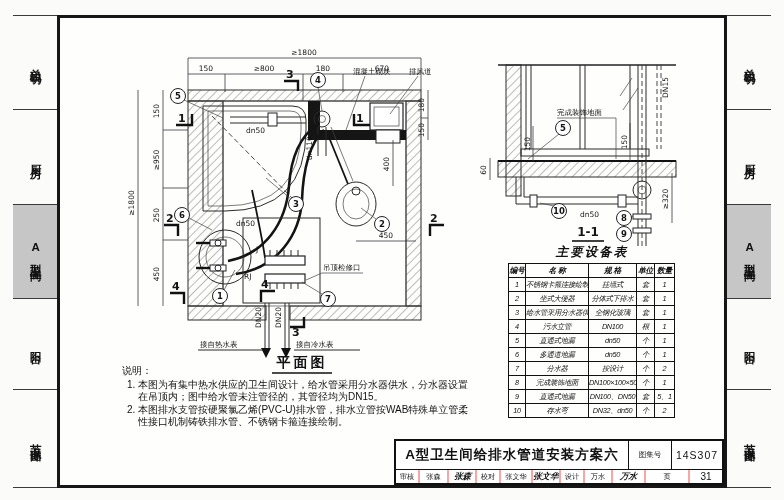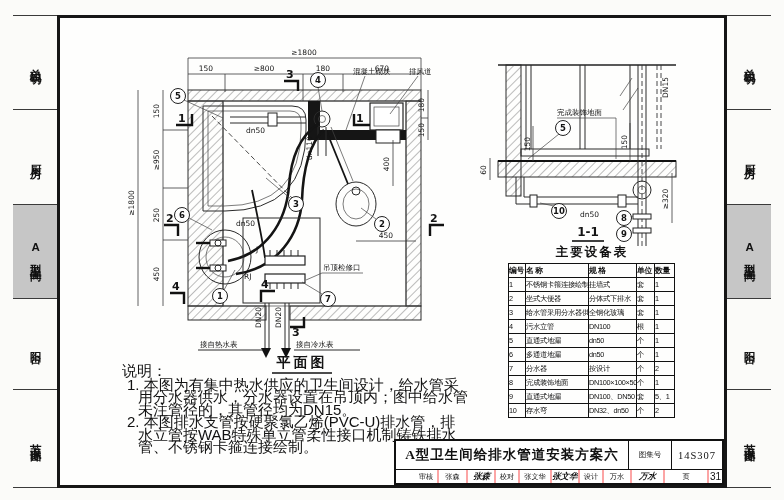--- a/index.html
+++ b/index.html
@@ -29,35 +29,35 @@
   .bal{fill:#fff;stroke:#222;stroke-width:1;}
   .bt{font-size:8.5px;font-weight:700;text-anchor:middle;}
   .mk{font-size:11px;font-weight:700;}
   .mkl{stroke:#111;stroke-width:2.4;fill:none;}
   .dt{font-size:7.5px;text-anchor:middle;}
   .lb{font-size:7.5px;}
   .ttl{font-size:14px;font-weight:700;letter-spacing:3px;text-anchor:middle;}
   .ttl2{font-size:12px;font-weight:700;text-anchor:middle;}
   .dsh{fill:none;stroke:#333;stroke-width:.9;stroke-dasharray:5 3;}
   
-  .equip{position:absolute;left:448px;top:226px;width:168px;}
+  .equip{position:absolute;left:448px;top:226px;width:168px;font-style:italic;}
   .equip-title{text-align:center;font-weight:700;font-size:12.5px;letter-spacing:2px;margin:0 0 2px 0;}
   .equip table{border-collapse:collapse;table-layout:fixed;width:166px;border:1.6px solid #111;}
-  .equip td{border:1px solid #111;font-size:7.3px;padding:0;height:13px;
+  .equip td{border:1px solid #111;font-size:7.3px;text-align:center;padding:0;height:13px;
             line-height:13px;white-space:nowrap;overflow:hidden;letter-spacing:-0.3px;}
   .equip tr.hd td{font-weight:700;font-size:7.8px;}
   
-  .notes{position:absolute;left:62px;top:347px;width:348px;font-size:15px;line-height:12.5px;}
+  .notes{position:absolute;left:62px;top:347px;width:348px;font-size:10px;line-height:12.5px;}
   .notes .nh{font-weight:400;margin-bottom:1px;}
   .notes .ni{padding-left:16px;text-indent:-11px;}
   
   .tblock{position:absolute;left:334px;top:421px;width:330px;height:46px;border:2px solid #111;
           box-sizing:border-box;display:flex;flex-direction:column;background:#fff;}
-  .tb-r1{display:flex;height:28px;border-bottom:1px solid #111;font-family:Liberation Serif, serif;}
-  .tb-r2{display:flex;flex:1;margin-left:19px;}
+  .tb-r1{display:flex;height:28px;border-bottom:1px solid #111;}
+  .tb-r2{display:flex;flex:1;}
   .tb-title{width:232px;display:flex;align-items:center;justify-content:center;
             font-size:13.5px;font-weight:700;letter-spacing:1px;white-space:nowrap;}
   .tb-c{display:flex;align-items:center;justify-content:center;border-left:1px solid #111;
         font-size:7.5px;white-space:nowrap;overflow:hidden;}
   .tb-atlas-label{width:42px;}
   .tb-atlas-no{flex:1;font-size:10.5px;letter-spacing:1px;}
   .tb-cell{display:flex;align-items:center;justify-content:center;font-size:7.2px;
            border-left:2px solid #fca5a5;white-space:nowrap;overflow:hidden;}
   .tb-cell:first-child,.tb-title{border-left:none;}
   .sig{font-family:"DejaVu Serif","Liberation Serif",serif;font-style:italic;font-weight:700;

